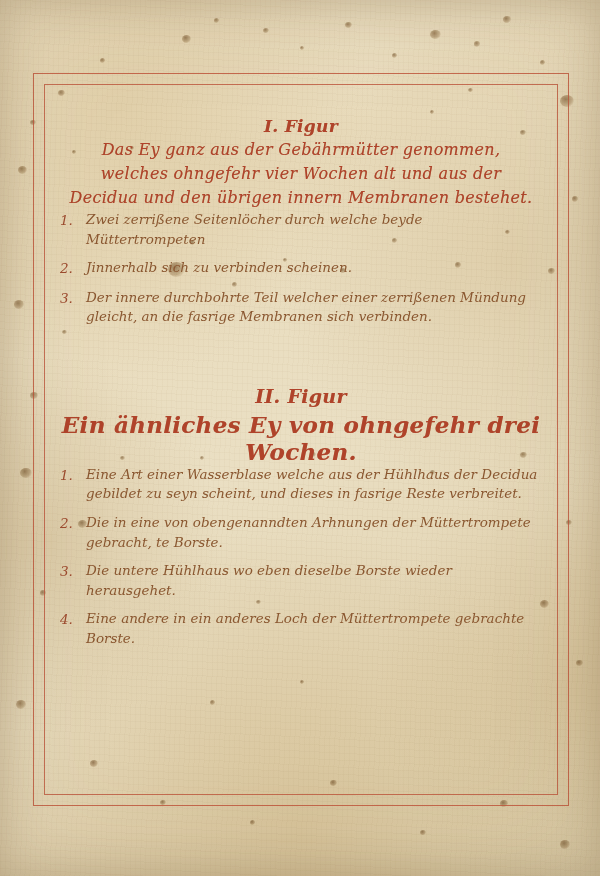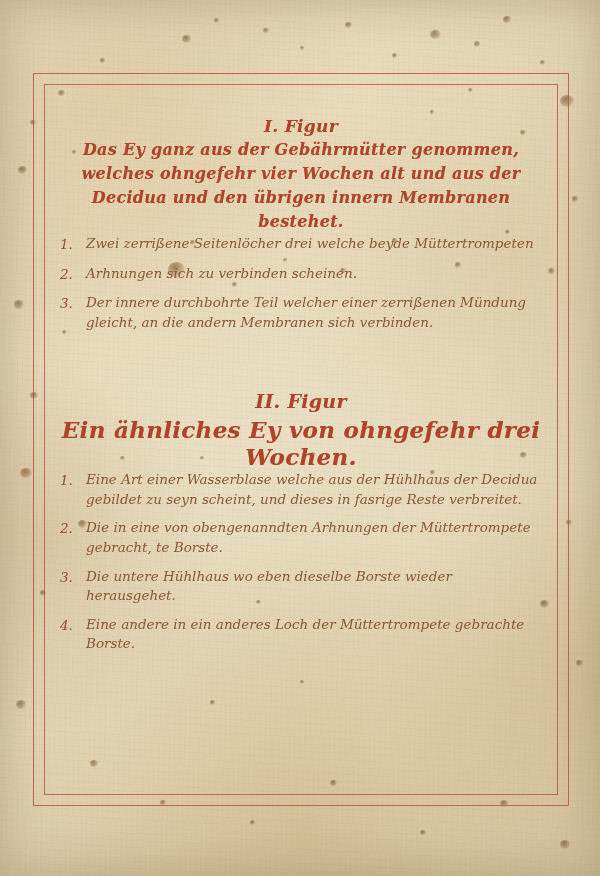--- a/index.html
+++ b/index.html
@@ -93,21 +93,21 @@
   }
   .fig-title {
     font-size: 17px;
     margin: 16px 0 2px 0;
     font-weight: 700;
   }
   .fig-sub {
     font-size: 16.5px;
     line-height: 1.5;
     margin: 0 6px;
-    font-weight: 700;
+    font-weight: 400;
   }
   .fig1-block { margin-top: 14px; }
   .fig1-block .fig-sub { font-size: 16px; }
 
   .fig2-title {
     font-size: 19px;
     margin: 8px 0 4px 0;
     font-weight: 600;
   }
   .fig2-sub {
@@ -222,29 +222,29 @@
   <div class="content">
 
     <div class="fig1-block">
       <div class="heading fig-title ink">I. Figur</div>
       <div class="heading fig-sub ink">Das Ey ganz aus der Gebährmütter genommen, welches ohngefehr vier Wochen alt und aus der Decidua und den übrigen innern Membranen bestehet.</div>
     </div>
 
     <ol class="items list-1">
       <li>
         <span class="num">1.</span>
-        <span class="txt">Zwei zerrißene Seitenlöcher drei welche beyde Müttertrompeten</span>
+        <span class="txt">Zwei zerrißene Seitenlöcher durch welche beyde Müttertrompeten</span>
       </li>
       <li>
         <span class="num">2.</span>
-        <span class="txt">Arhnungen sich zu verbinden scheinen.</span>
+        <span class="txt">Jinnerhalb sich zu verbinden scheinen.</span>
       </li>
       <li>
         <span class="num">3.</span>
-        <span class="txt">Der innere durchbohrte Teil welcher einer zerrißenen Mündung gleicht, an die andern Membranen sich verbinden.</span>
+        <span class="txt">Der innere durchbohrte Teil welcher einer zerrißenen Mündung gleicht, an die fasrige Membranen sich verbinden.</span>
       </li>
     </ol>
 
     <div class="spacer-fig2">
       <div class="heading fig2-title ink">II. Figur</div>
       <div class="heading fig2-sub ink">Ein ähnliches Ey von ohngefehr drei Wochen.</div>
     </div>
 
     <ol class="items list-2">
       <li>

